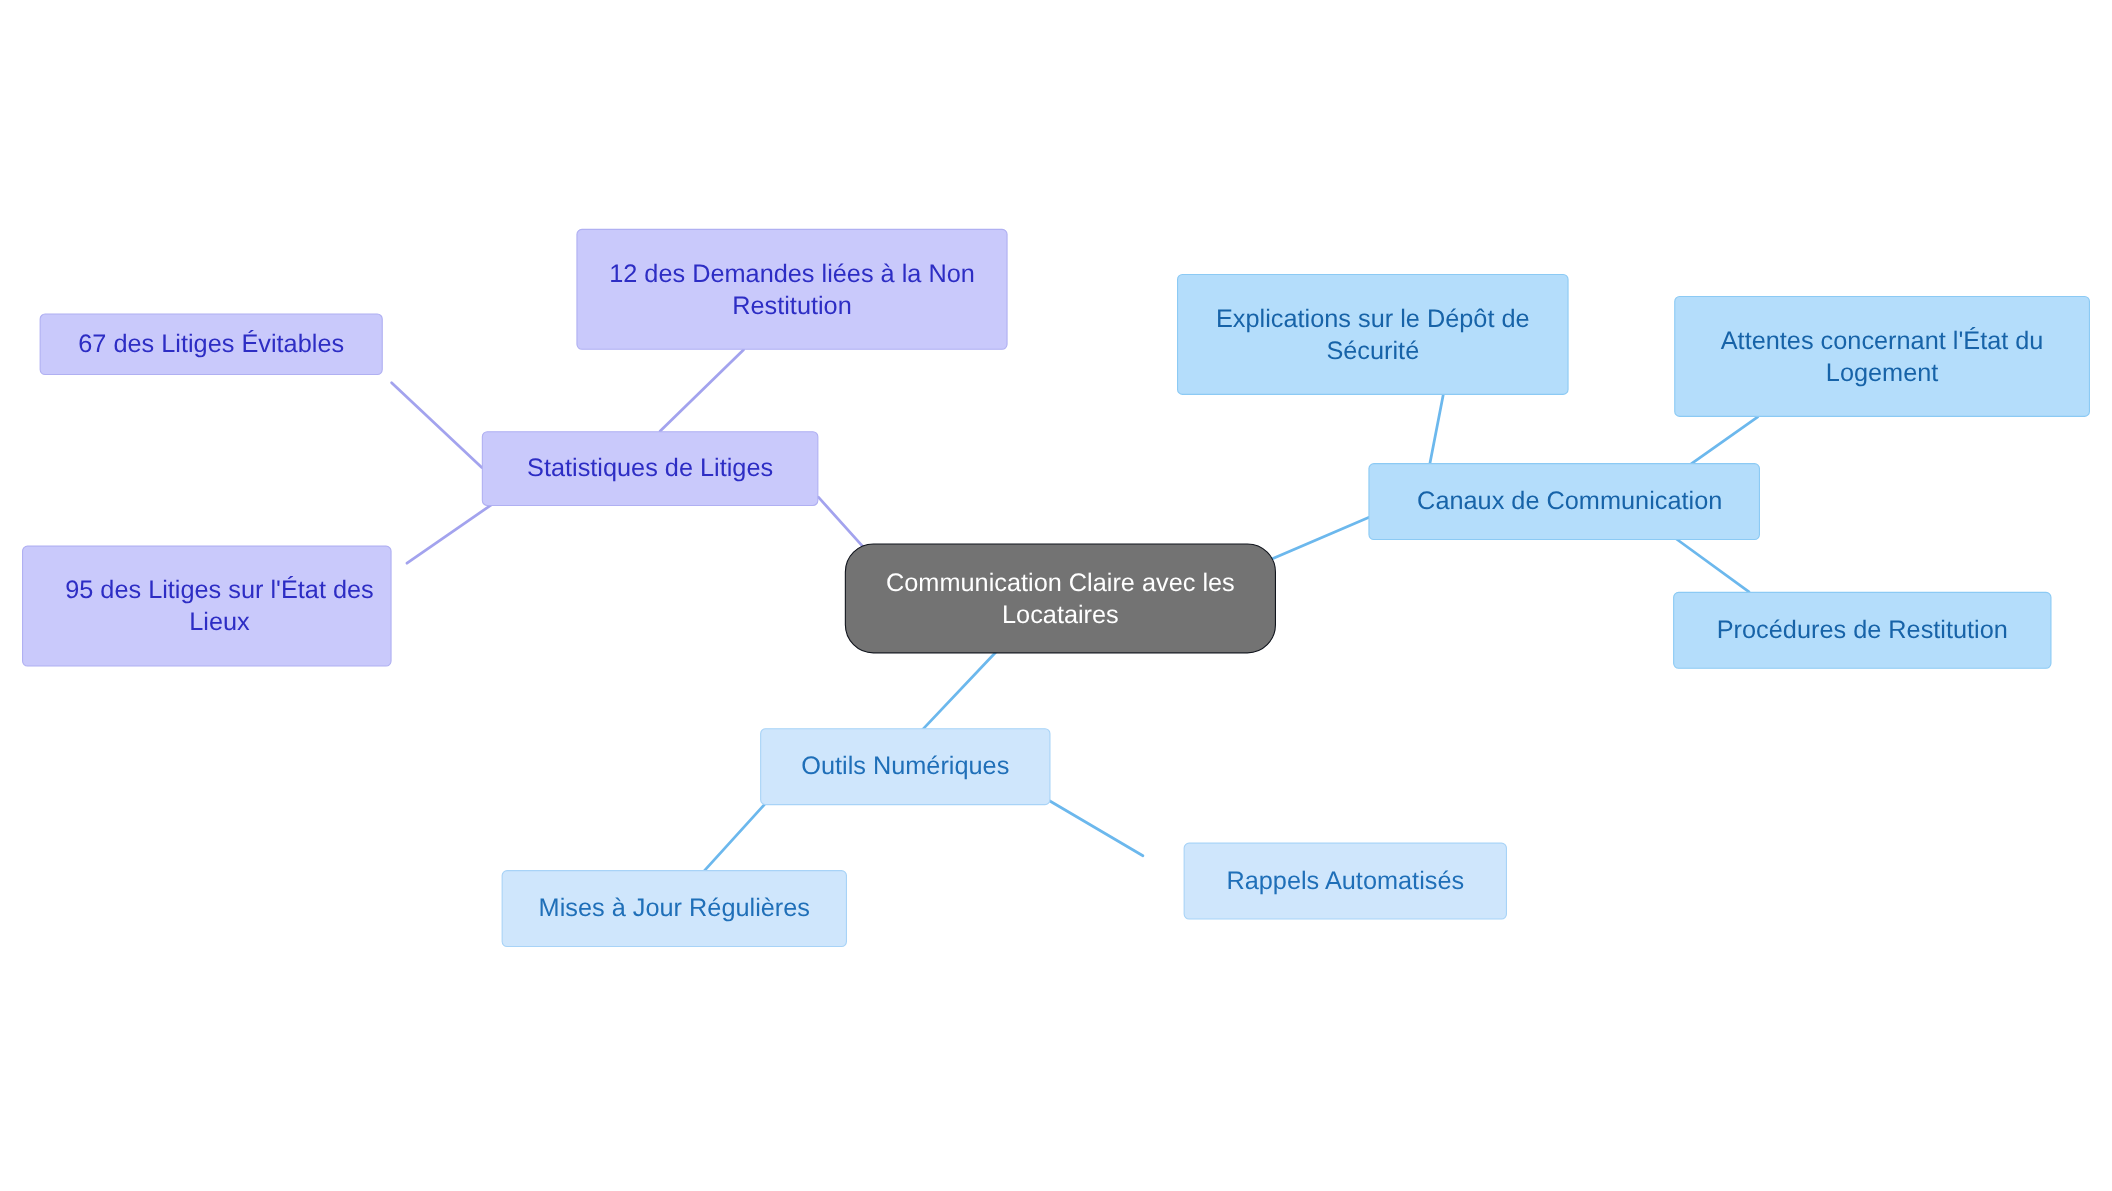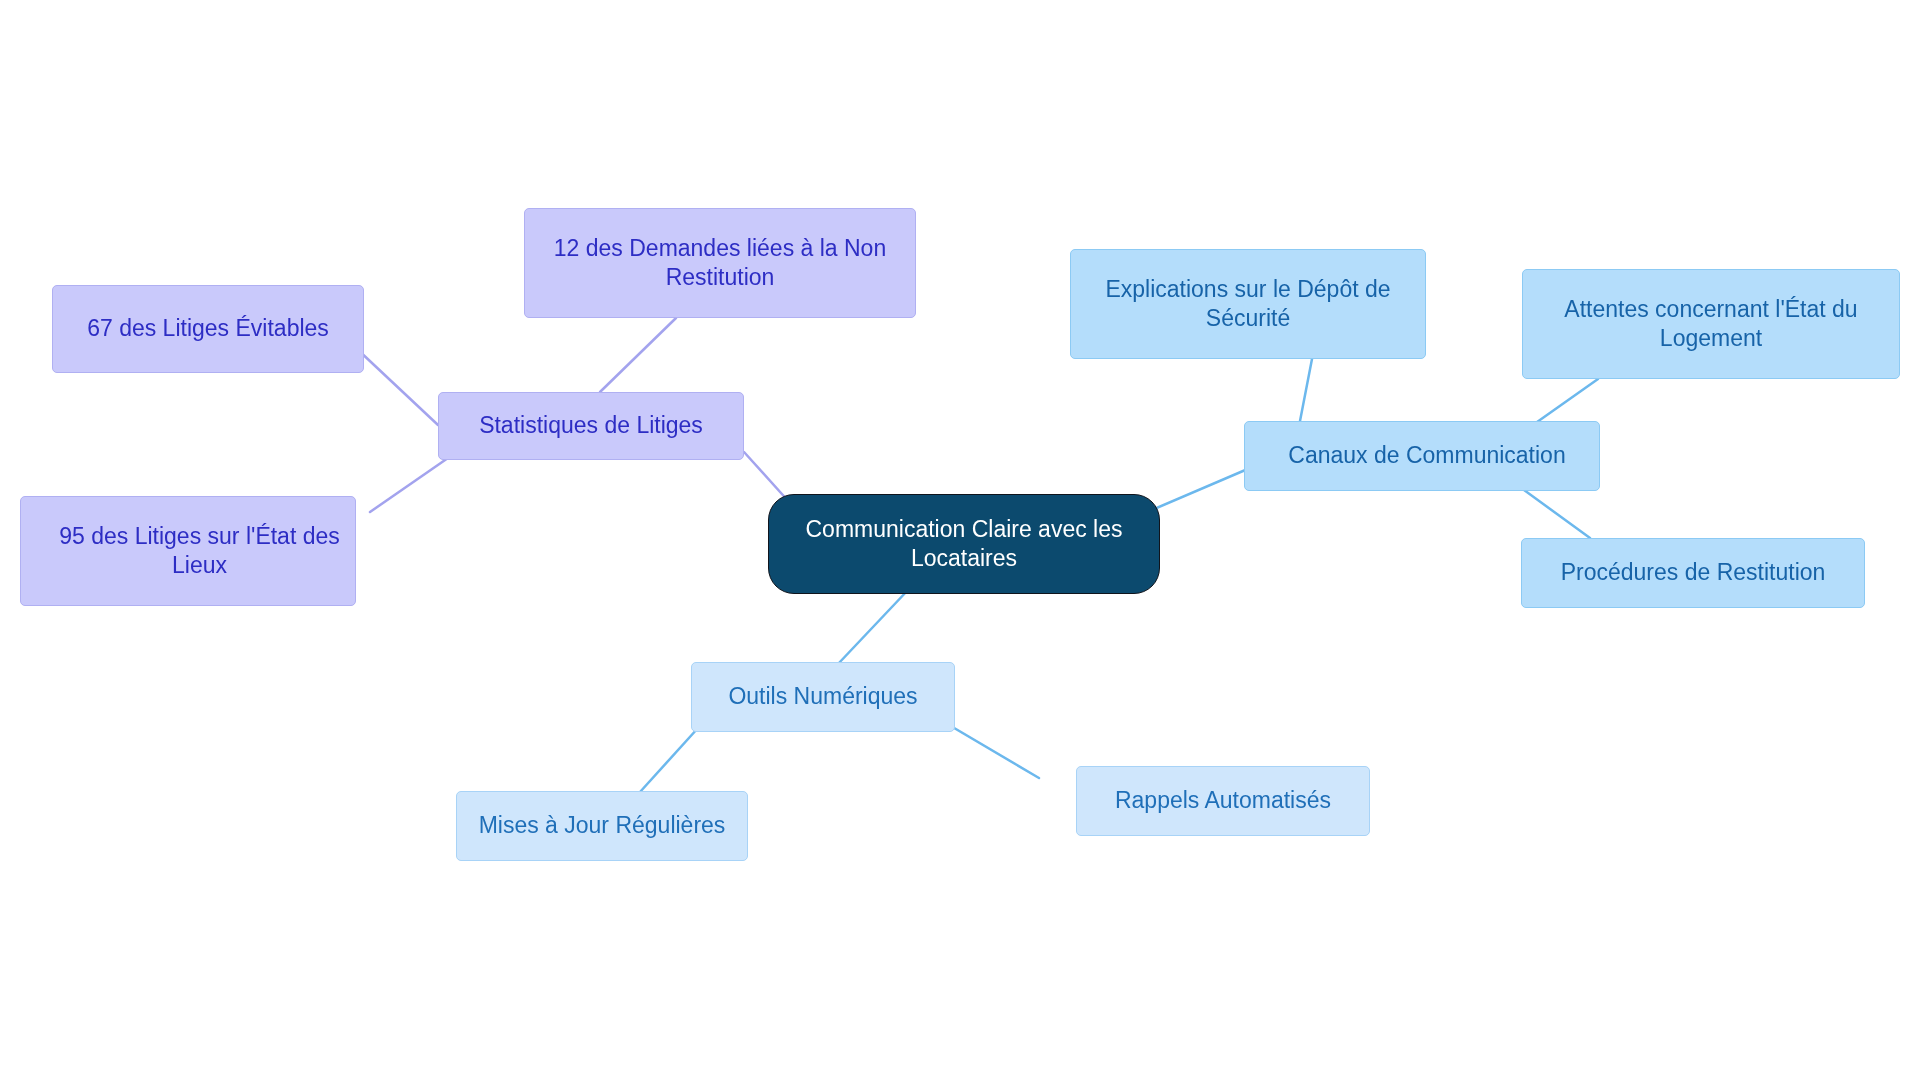--- a/index.html
+++ b/index.html
@@ -35,21 +35,21 @@
     justify-content: center;
     text-align: center;
     border-radius: 5px;
     border-style: solid;
     border-width: 1.5px;
     line-height: 1.28;
     padding: 6px 14px;
     white-space: pre-line;
   }
   .node.root {
-    background: #0c4a6e;
+    background: #737373;
     border-color: #10141c;
     color: #ffffff;
     font-size: 23px;
     border-radius: 26px;
   }
   .node.purple {
     background: #c9c9fb;
     border-color: #b0b0f2;
     color: #2d2dc4;
     font-size: 23px;
@@ -81,25 +81,25 @@
       <line x1="1530" y1="427" x2="1598" y2="379" stroke="#6cb8ed" stroke-width="2.5" stroke-linecap="round"></line>
       <line x1="1524" y1="490" x2="1590" y2="538" stroke="#6cb8ed" stroke-width="2.5" stroke-linecap="round"></line>
       <line x1="908" y1="590" x2="838" y2="664" stroke="#6cb8ed" stroke-width="2.5" stroke-linecap="round"></line>
       <line x1="698" y1="728" x2="640" y2="792" stroke="#6cb8ed" stroke-width="2.5" stroke-linecap="round"></line>
       <line x1="944" y1="722" x2="1039" y2="778" stroke="#6cb8ed" stroke-width="2.5" stroke-linecap="round"></line>
     </svg>
 
   <div class="node root" style="left: 768px; top: 494px; width: 392px; height: 100px;">Communication Claire avec les Locataires</div>
 
   <div class="node purple" style="left: 438px; top: 392px; width: 306px; height: 68px;">Statistiques de Litiges</div>
-  <div class="node purple" style="left: 52px; top: 285px; width: 312px; height: 88px;">67 des Litiges Évitables</div>
+  <div class="node purple" style="left: 36px; top: 285px; width: 312px; height: 56px;">67 des Litiges Évitables</div>
   <div class="node purple" style="left: 524px; top: 208px; width: 392px; height: 110px;">12 des Demandes liées à la Non Restitution</div>
   <div class="node purple" style="left: 20px; top: 496px; width: 336px; height: 110px; padding-left: 37px;">95 des Litiges sur l'État des Lieux</div>
 
   <div class="node blue" style="left: 1244px; top: 421px; width: 356px; height: 70px; padding-left: 24px;">Canaux de Communication</div>
   <div class="node blue" style="left: 1070px; top: 249px; width: 356px; height: 110px;">Explications sur le Dépôt de Sécurité</div>
   <div class="node blue" style="left: 1522px; top: 269px; width: 378px; height: 110px;">Attentes concernant l'État du Logement</div>
   <div class="node blue" style="left: 1521px; top: 538px; width: 344px; height: 70px;">Procédures de Restitution</div>
 
   <div class="node lightblue" style="left: 691px; top: 662px; width: 264px; height: 70px;">Outils Numériques</div>
-  <div class="node lightblue" style="left: 456px; top: 791px; width: 292px; height: 70px;">Mises à Jour Régulières</div>
+  <div class="node lightblue" style="left: 456px; top: 791px; width: 314px; height: 70px;">Mises à Jour Régulières</div>
   <div class="node lightblue" style="left: 1036px; top: 766px; width: 294px; height: 70px; margin-left: 40px;">Rappels Automatisés</div>
 </div>
 
 </body></html>

